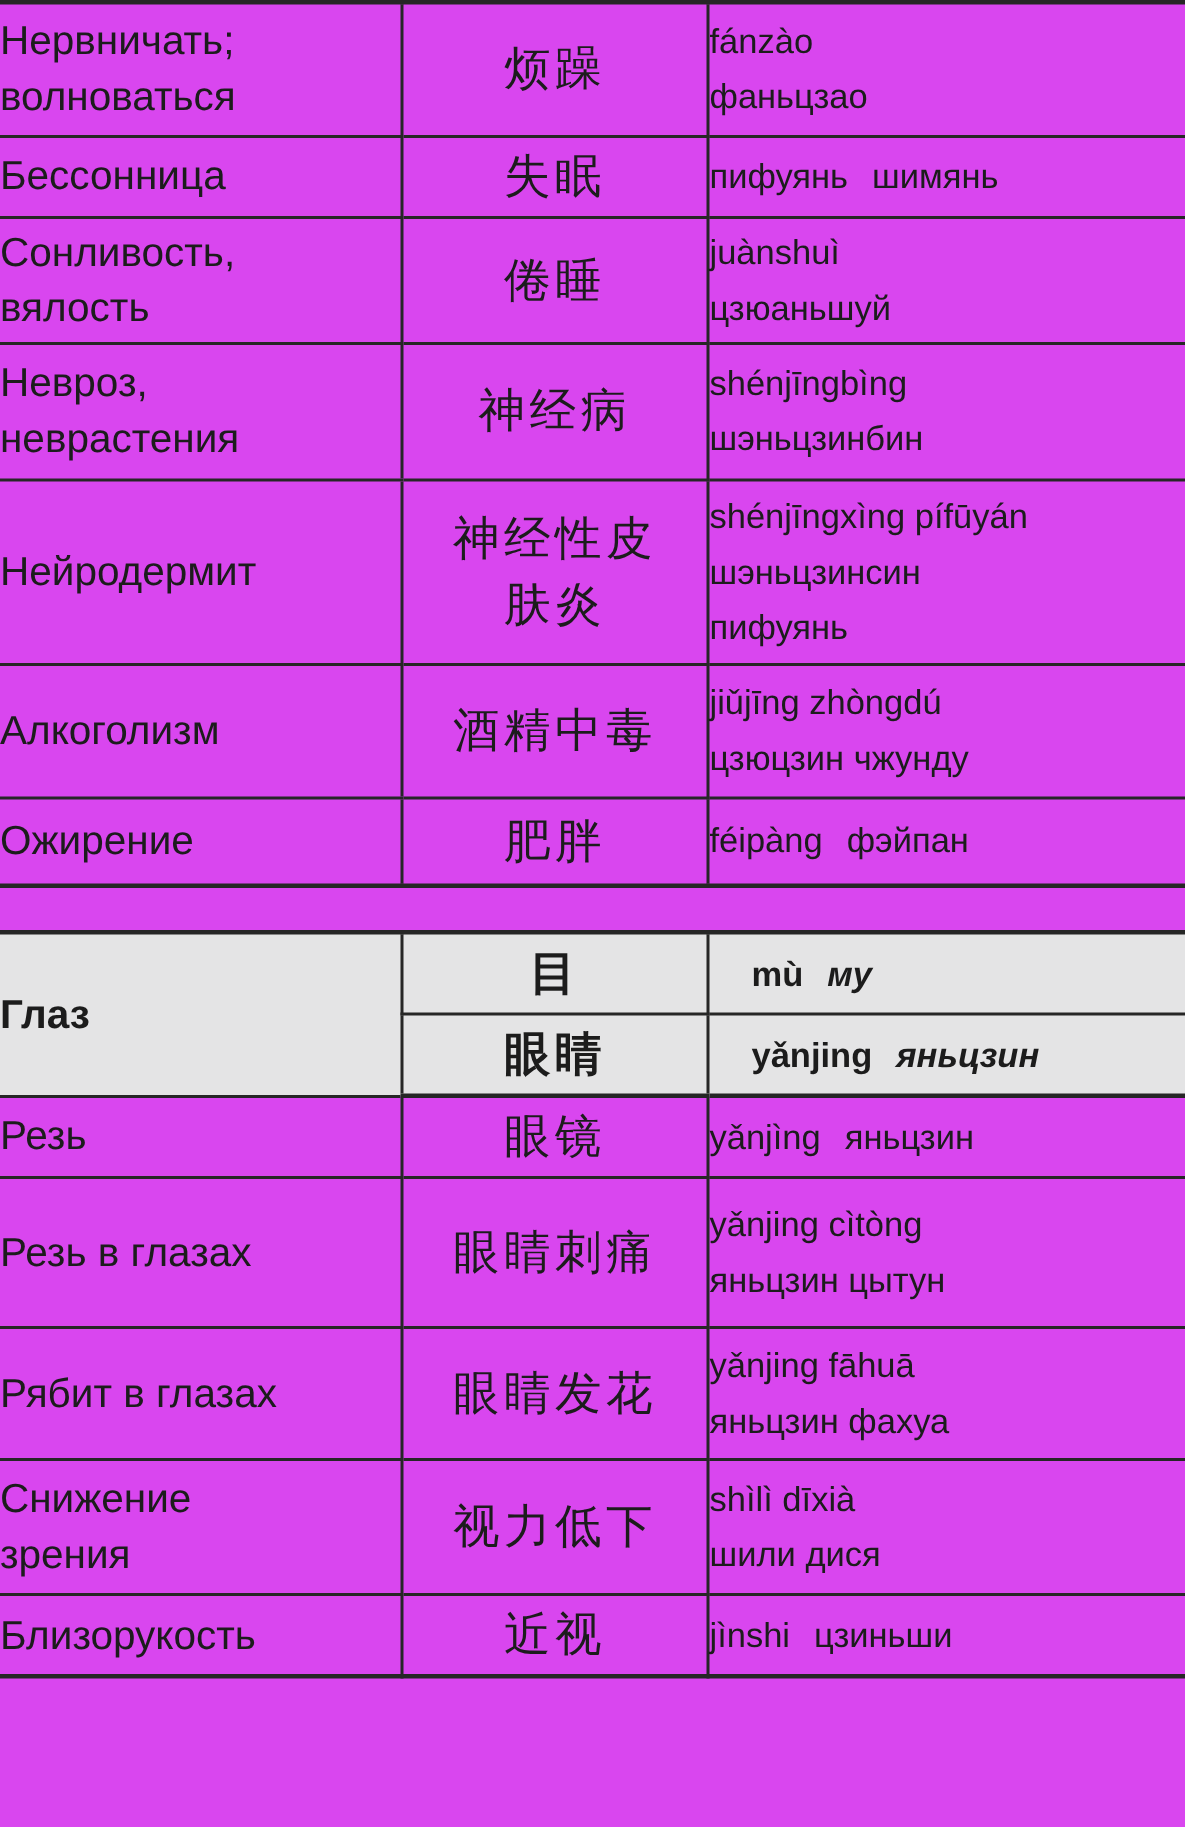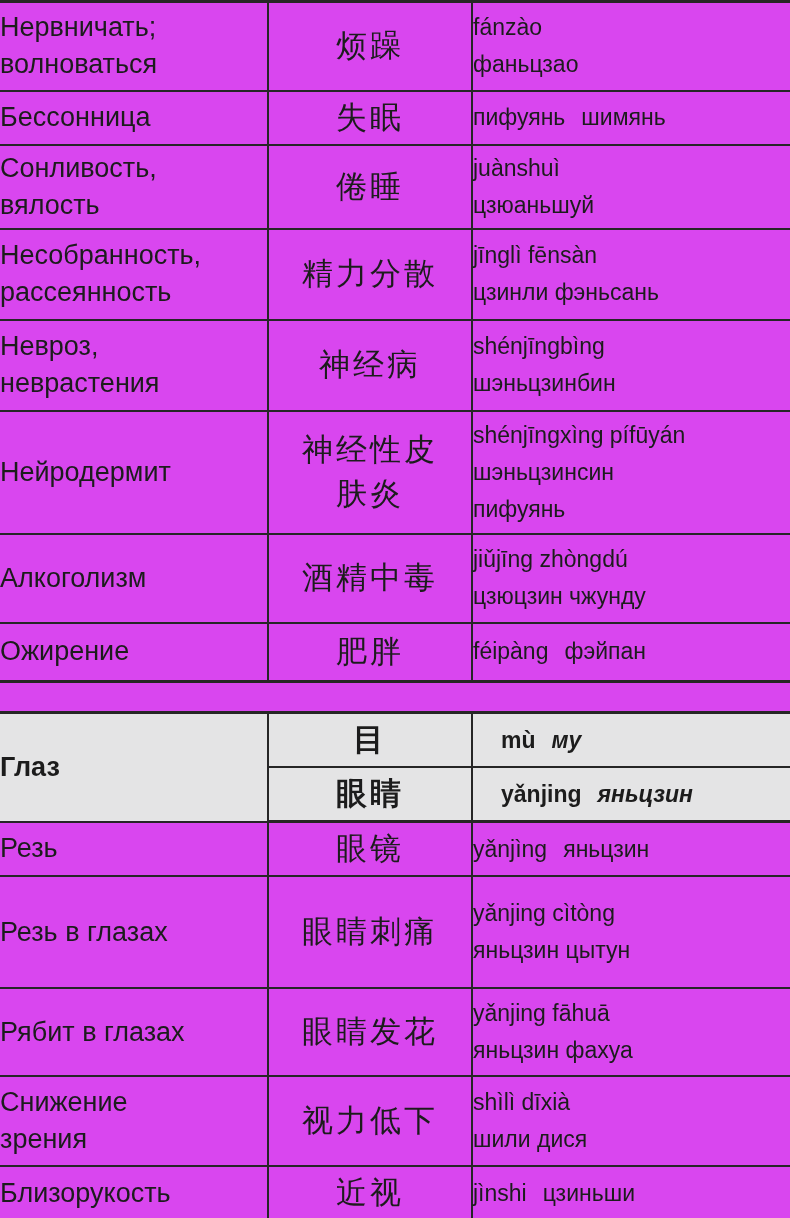--- a/index.html
+++ b/index.html
@@ -98,26 +98,20 @@
         <td class="zh">失眠</td>
         <td class="py"><span class="pinyin">пифуянь</span><span class="transcr">шимянь</span></td>
       </tr>
       <tr class="stacked" style="height:72px">
         <td class="ru">Сонливость,
 вялость</td>
         <td class="zh">倦睡</td>
         <td class="py"><span class="pinyin">juànshuì</span><span class="transcr">цзюаньшуй</span></td>
       </tr>
       <tr class="stacked" style="height:91px">
-        <td class="ru">Несобранность,
-рассеянность</td>
-        <td class="zh">精力分散</td>
-        <td class="py"><span class="pinyin">jīnglì fēnsàn</span><span class="transcr">цзинли фэньсань</span></td>
-      </tr>
-      <tr class="stacked" style="height:91px">
         <td class="ru">Невроз,
 неврастения</td>
         <td class="zh">神经病</td>
         <td class="py"><span class="pinyin">shénjīngbìng</span><span class="transcr">шэньцзинбин</span></td>
       </tr>
       <tr class="stacked" style="height:123px">
         <td class="ru">Нейродермит</td>
         <td class="zh">神经性皮
 肤炎</td>
         <td class="py"><span class="pinyin">shénjīngxìng pífūyán</span><span class="transcr">шэньцзинсин
@@ -152,21 +146,21 @@
       </tr>
       <tr class="hdr hdr-last inline" style="height:51px">
         <td class="zh">眼睛</td>
         <td class="py"><span class="pinyin">yǎnjing</span><span class="transcr">яньцзин</span></td>
       </tr>
       <tr class="inline" style="height:52px">
         <td class="ru">Резь</td>
         <td class="zh">眼镜</td>
         <td class="py"><span class="pinyin">yǎnjìng</span><span class="transcr">яньцзин</span></td>
       </tr>
-      <tr class="stacked" style="height:112px">
+      <tr class="stacked" style="height:100px">
         <td class="ru">Резь в глазах</td>
         <td class="zh">眼睛刺痛</td>
         <td class="py"><span class="pinyin">yǎnjing cìtòng</span><span class="transcr">яньцзин цытун</span></td>
       </tr>
       <tr class="stacked" style="height:88px">
         <td class="ru">Рябит в глазах</td>
         <td class="zh">眼睛发花</td>
         <td class="py"><span class="pinyin">yǎnjing fāhuā</span><span class="transcr">яньцзин фахуа</span></td>
       </tr>
       <tr class="stacked" style="height:90px">

